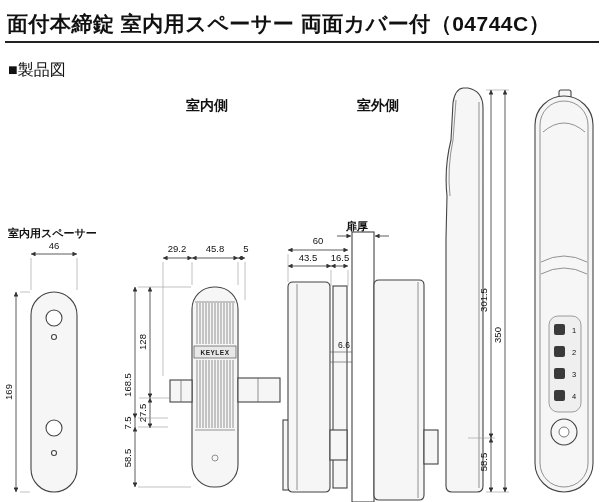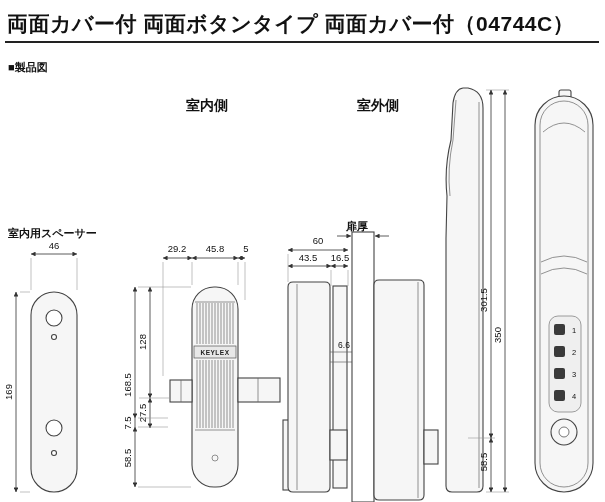--- a/index.html
+++ b/index.html
@@ -9,39 +9,39 @@
   }
   #page-title{
     position:absolute;left:7px;top:10px;margin:0;
     font-size:21px;font-weight:bold;letter-spacing:0.5px;white-space:nowrap;
   }
   #title-rule{
     position:absolute;left:5px;top:41px;width:594px;height:0;
     border-top:2px solid #222;
   }
   #section-heading{
-    position:absolute;left:8px;top:60px;font-size:11px;font-weight:bold;
+    position:absolute;left:8px;top:60px;font-size:16px;font-weight:normal;
   }
   svg{position:absolute;left:0;top:85px;}
   .part{fill:#f6f6f6;stroke:#444;stroke-width:1.1;}
   .part2{fill:#ffffff;stroke:#444;stroke-width:1.1;}
   .det{fill:none;stroke:#666;stroke-width:0.7;}
   .dim{stroke:#333;stroke-width:0.8;fill:none;}
   .ext{stroke:#999;stroke-width:0.6;fill:none;}
   .dimtxt{font-family:"Liberation Sans",sans-serif;font-size:9.5px;fill:#111;}
   .dimtxt-sm{font-family:"Liberation Sans",sans-serif;font-size:8.5px;fill:#111;}
   .lbl{font-family:"Liberation Sans",sans-serif;font-size:14px;font-weight:bold;fill:#111;}
   .lbl-sm{font-family:"Liberation Sans",sans-serif;font-size:11px;font-weight:bold;fill:#111;}
   .logo{font-family:"Liberation Sans",sans-serif;font-size:6.5px;font-weight:bold;letter-spacing:0.5px;fill:#222;}
   .btntxt{font-family:"Liberation Sans",sans-serif;font-size:7.5px;fill:#111;}
 </style>
 </head>
 <body>
 
-<h1 id="page-title">両面カバー付 両面ボタンタイプ 両面カバー付（04744C）</h1>
+<h1 id="page-title">面付本締錠 室内用スペーサー 両面カバー付（04744C）</h1>
 <div id="title-rule"></div>
 <div id="section-heading">■製品図</div>
 
 <svg width="605" height="417" viewBox="0 85 605 417">
   <defs>
     <marker id="arr" viewBox="0 0 10 10" refX="9.5" refY="5" markerWidth="6" markerHeight="6" orient="auto-start-reverse">
       <path d="M0,0 L10,5 L0,10 Z" fill="#333"></path>
     </marker>
   </defs>
 

